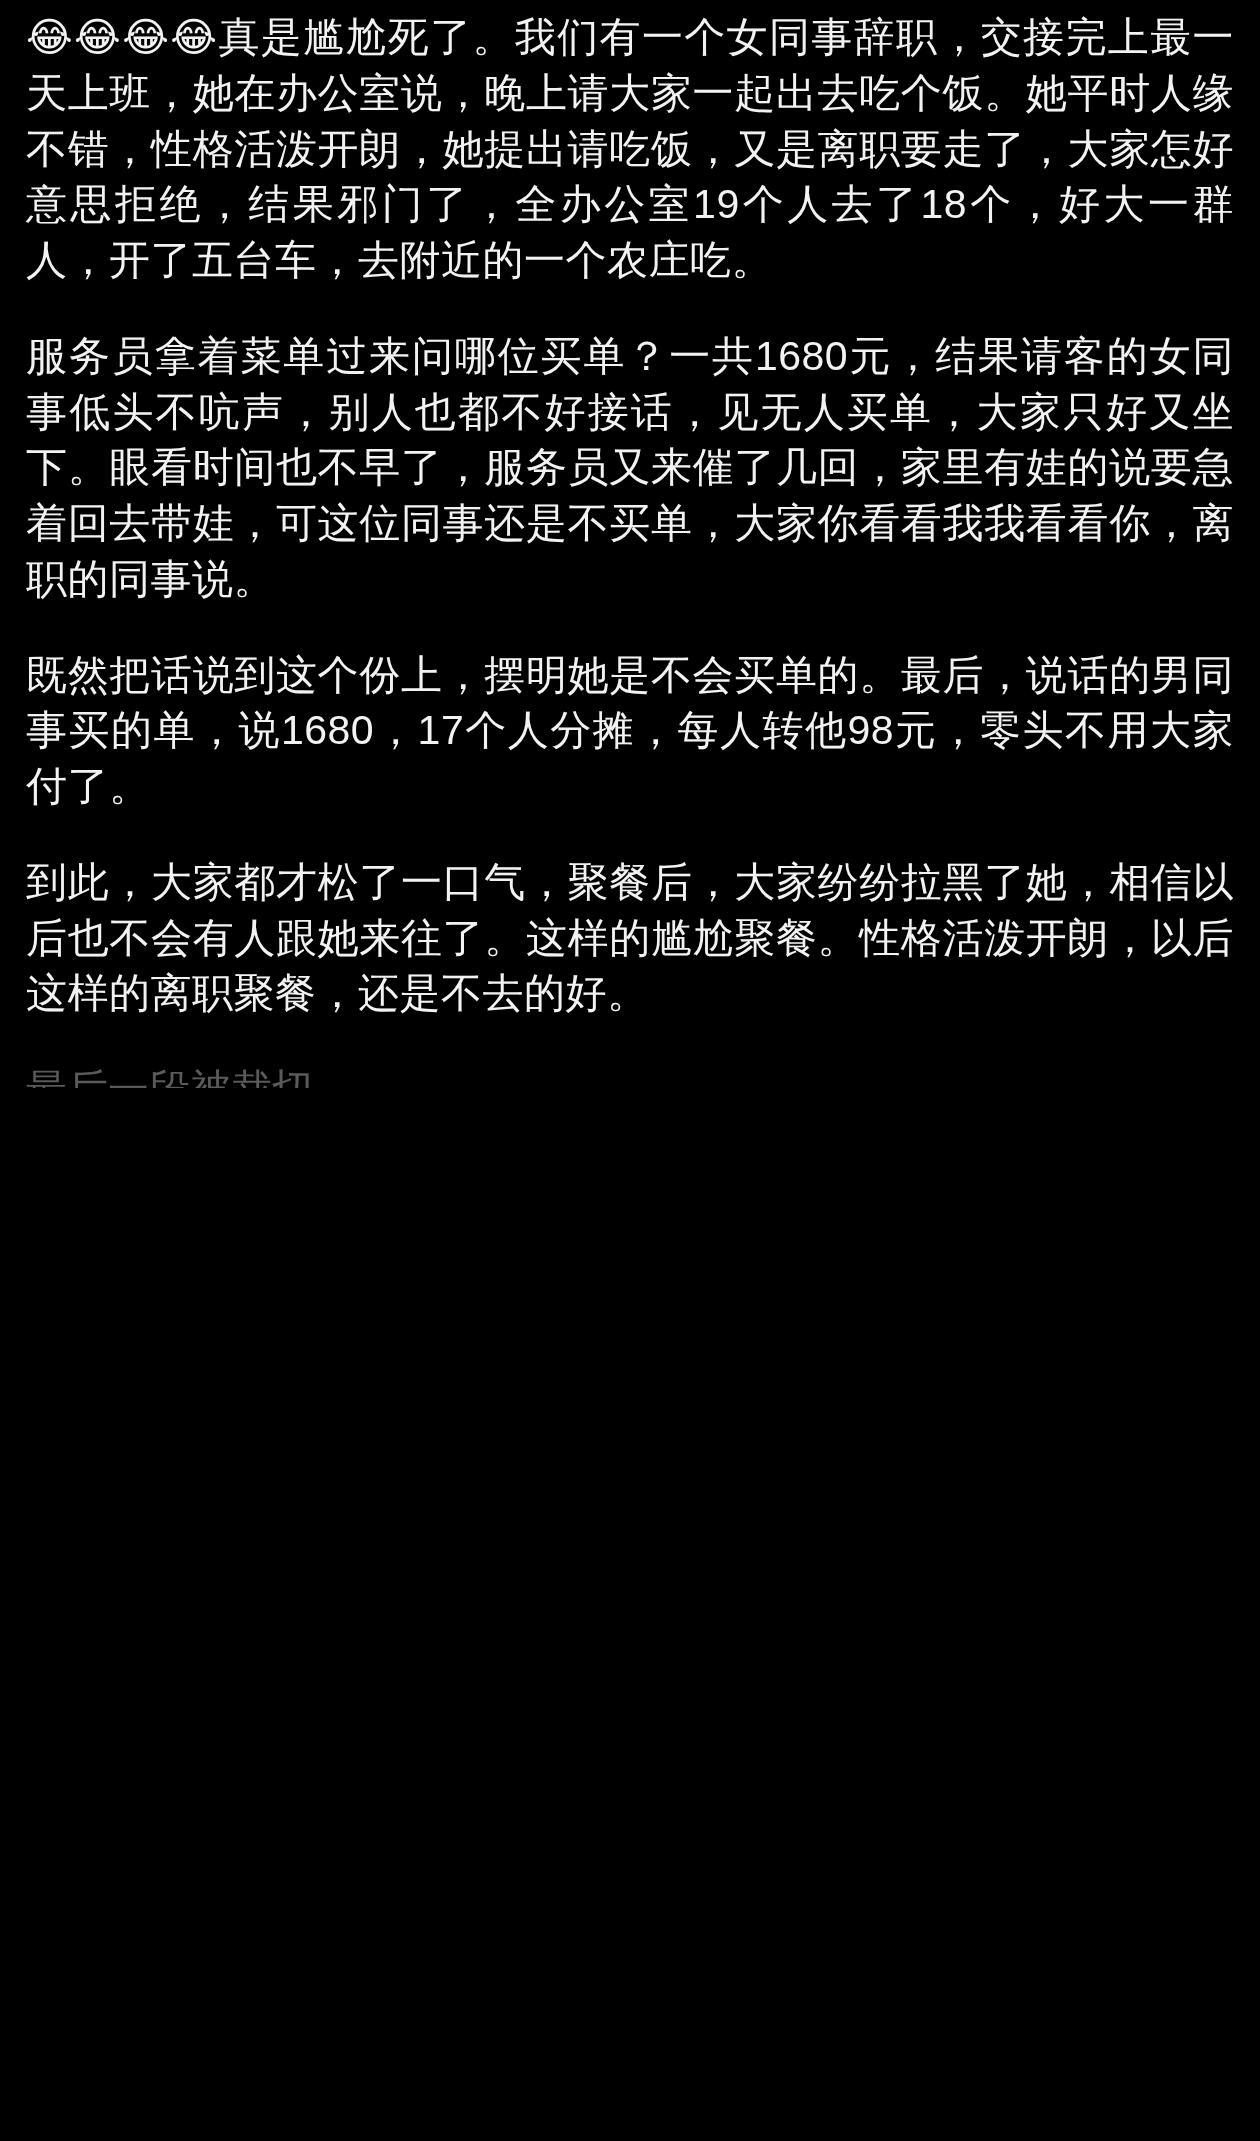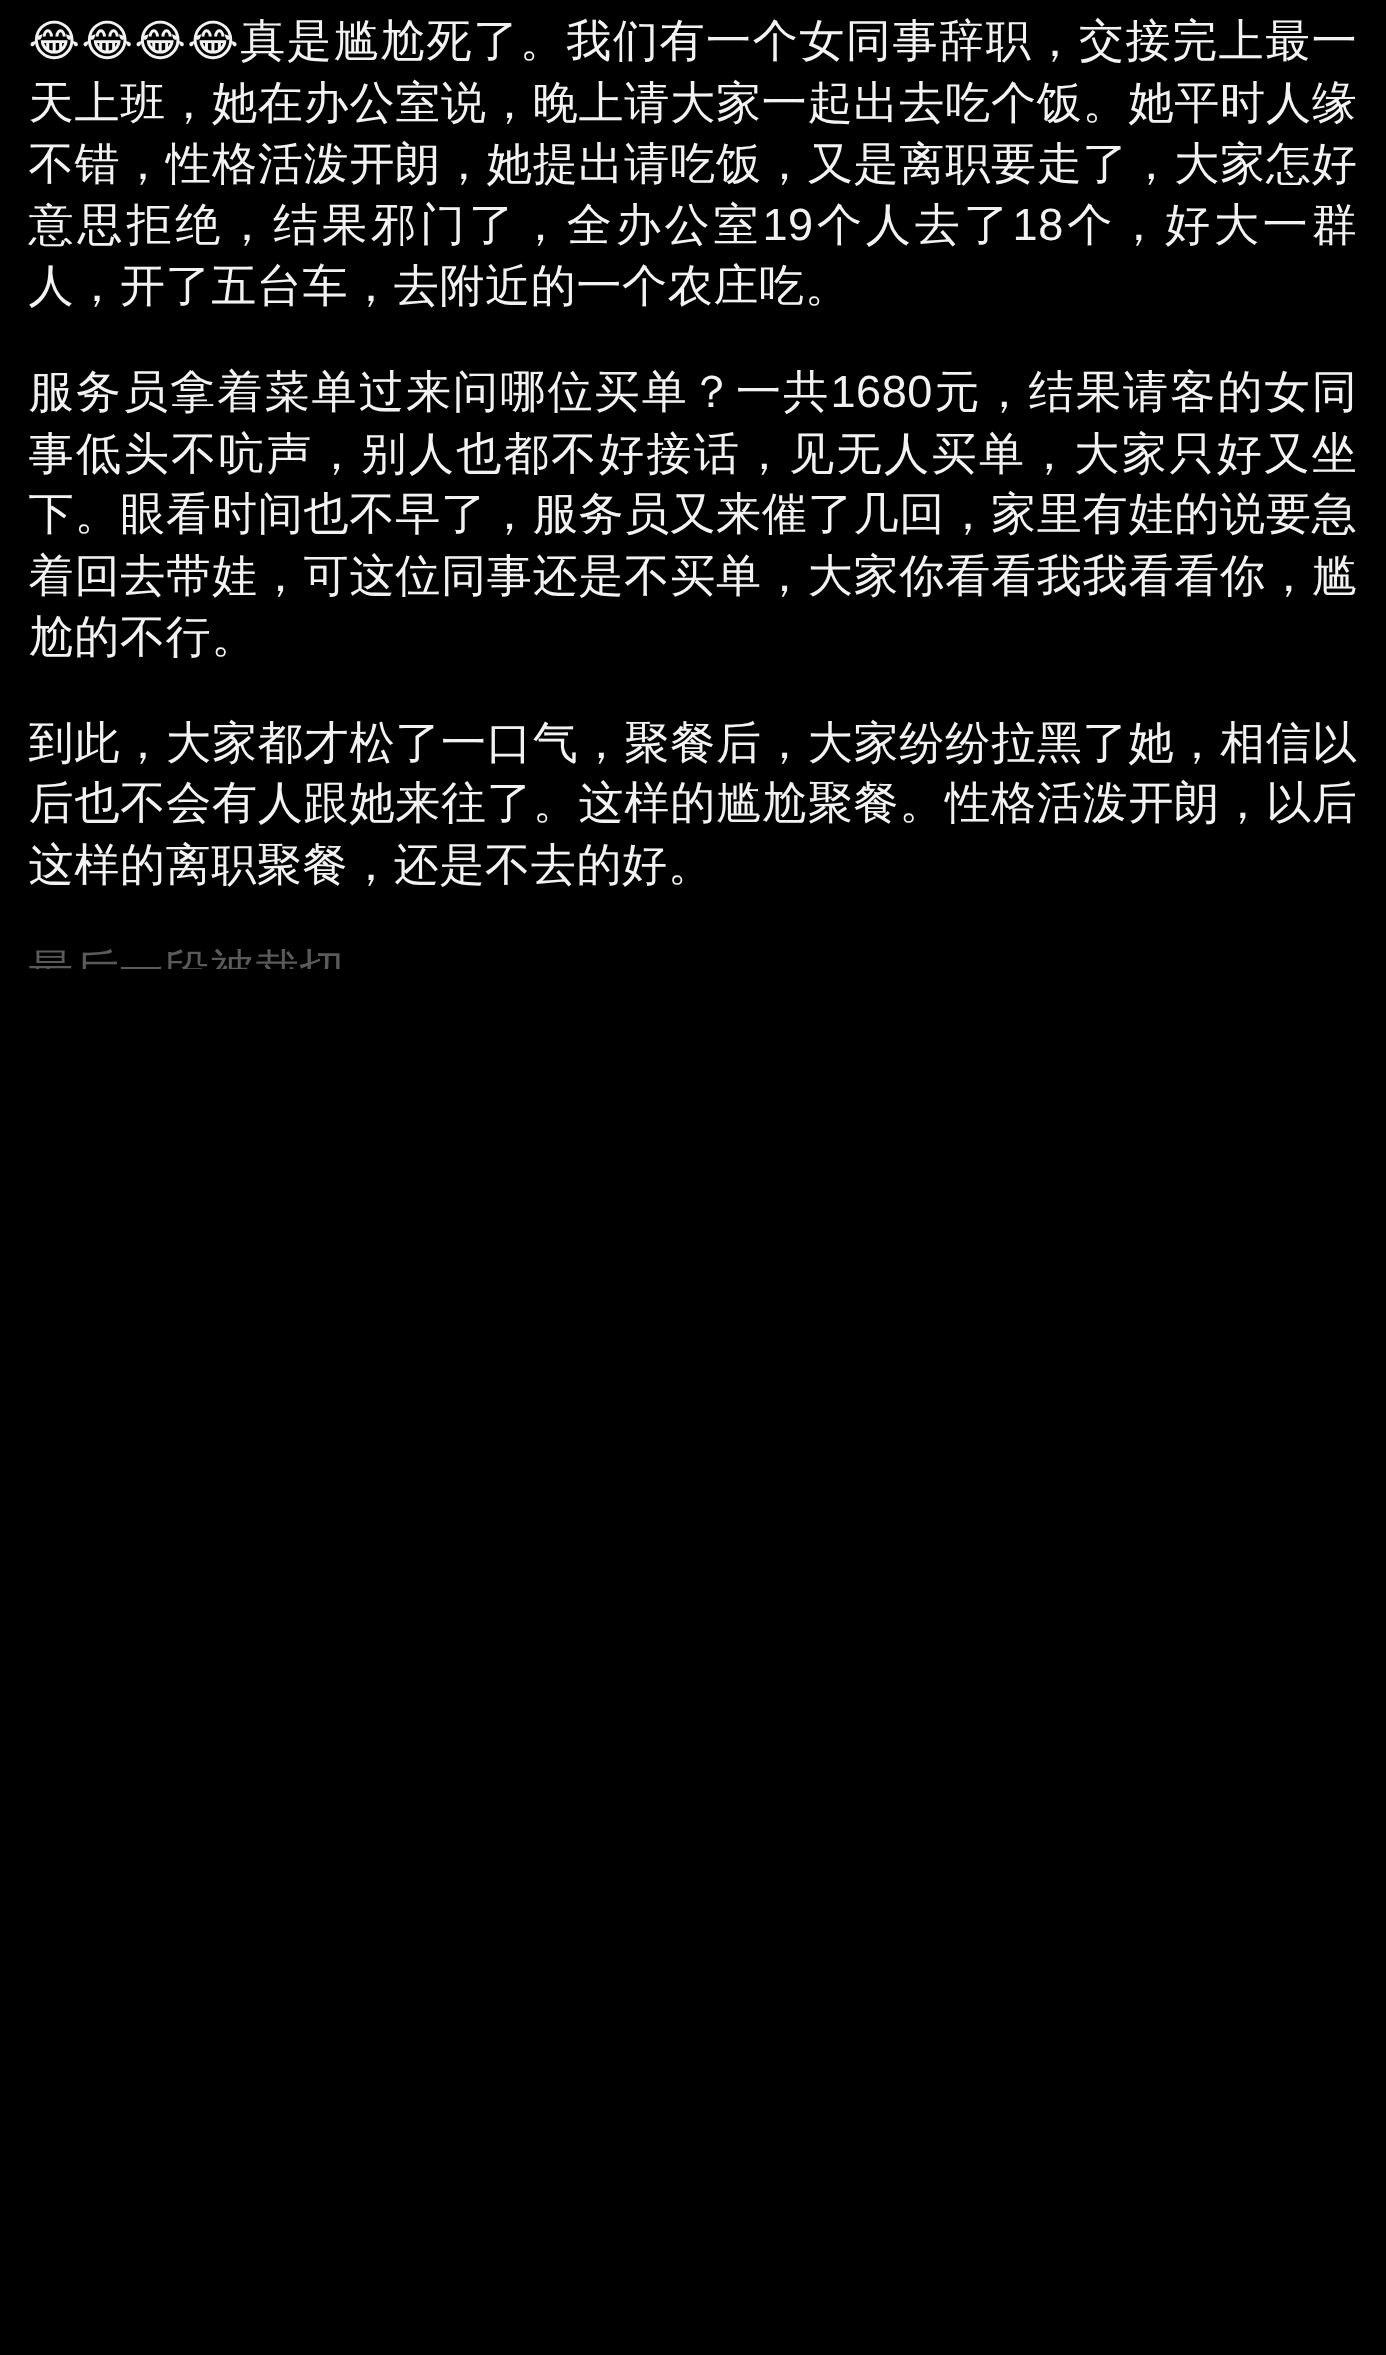--- a/index.html
+++ b/index.html
@@ -52,22 +52,23 @@
 </style>
 </head>
 <body>
 
 <div class="page">
   <div class="article">
 
     <p class="para"><span class="emoji-lead">😂😂😂😂</span><span>真是尴尬死了。我们有一个女同事辞职，交接完上最一天上班，她在办公室说，晚上请大家一起出去吃个饭。她平时人缘不错，性格活泼开朗，她提出请吃饭，又是离职要走了，大家怎好意思拒绝，结果邪门了，全办公室19个人去了18个，好大一群人，开了五台车，去附近的一个农庄吃。</span></p>
 
 
-    <p class="para">服务员拿着菜单过来问哪位买单？一共1680元，结果请客的女同事低头不吭声，别人也都不好接话，见无人买单，大家只好又坐下。眼看时间也不早了，服务员又来催了几回，家里有娃的说要急着回去带娃，可这位同事还是不买单，大家你看看我我看看你，尴尬的不行。</p>
+    <p class="para">服务员拿着菜单过来问哪位买单？一共1680元，结果请客的女同事低头不吭声，别人也都不好接话，见无人买单，大家只好又坐下。眼看时间也不早了，服务员又来催了几回，家里有娃的说要急着回去带娃，可这位同事还是不买单，大家你看看我我看看你，离职的同事说。</p>
 
 
+    <p class="para">既然把话说到这个份上，摆明她是不会买单的。最后，说话的男同事买的单，说1680，17个人分摊，每人转他98元，零头不用大家付了。</p>
 
     <p class="para">到此，大家都才松了一口气，聚餐后，大家纷纷拉黑了她，相信以后也不会有人跟她来往了。这样的尴尬聚餐。性格活泼开朗，以后这样的离职聚餐，还是不去的好。</p>
 
     <div class="partial-bottom">最后一段被裁切</div>
 
   </div>
 </div>
 
 </body></html>

